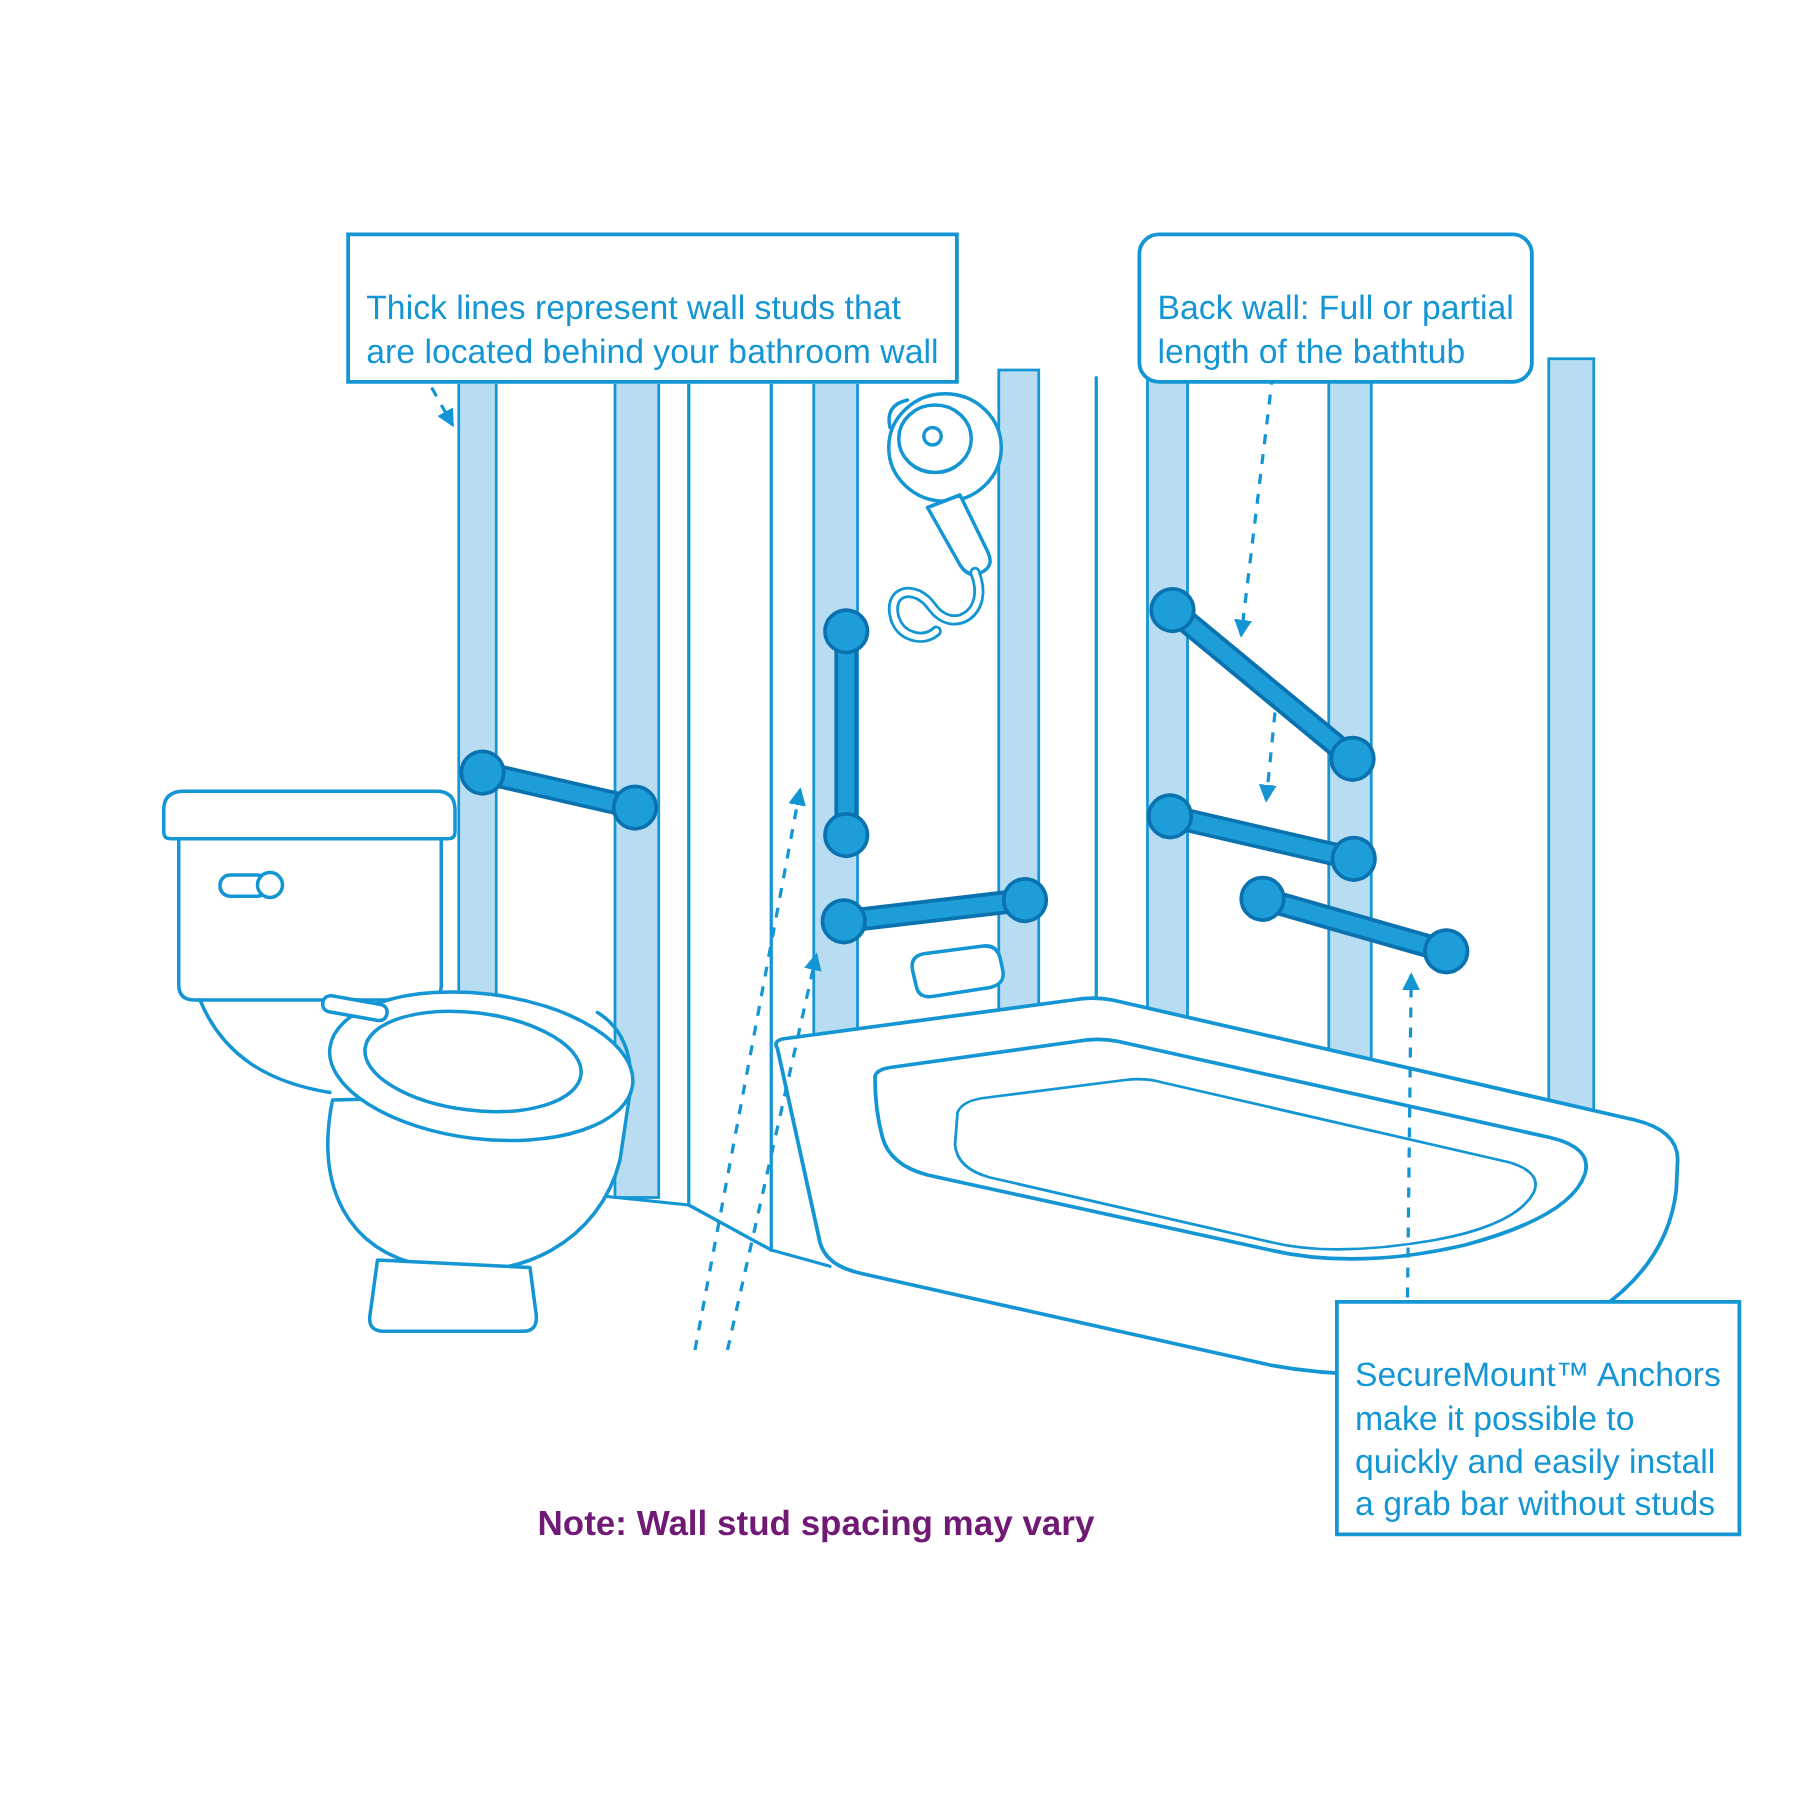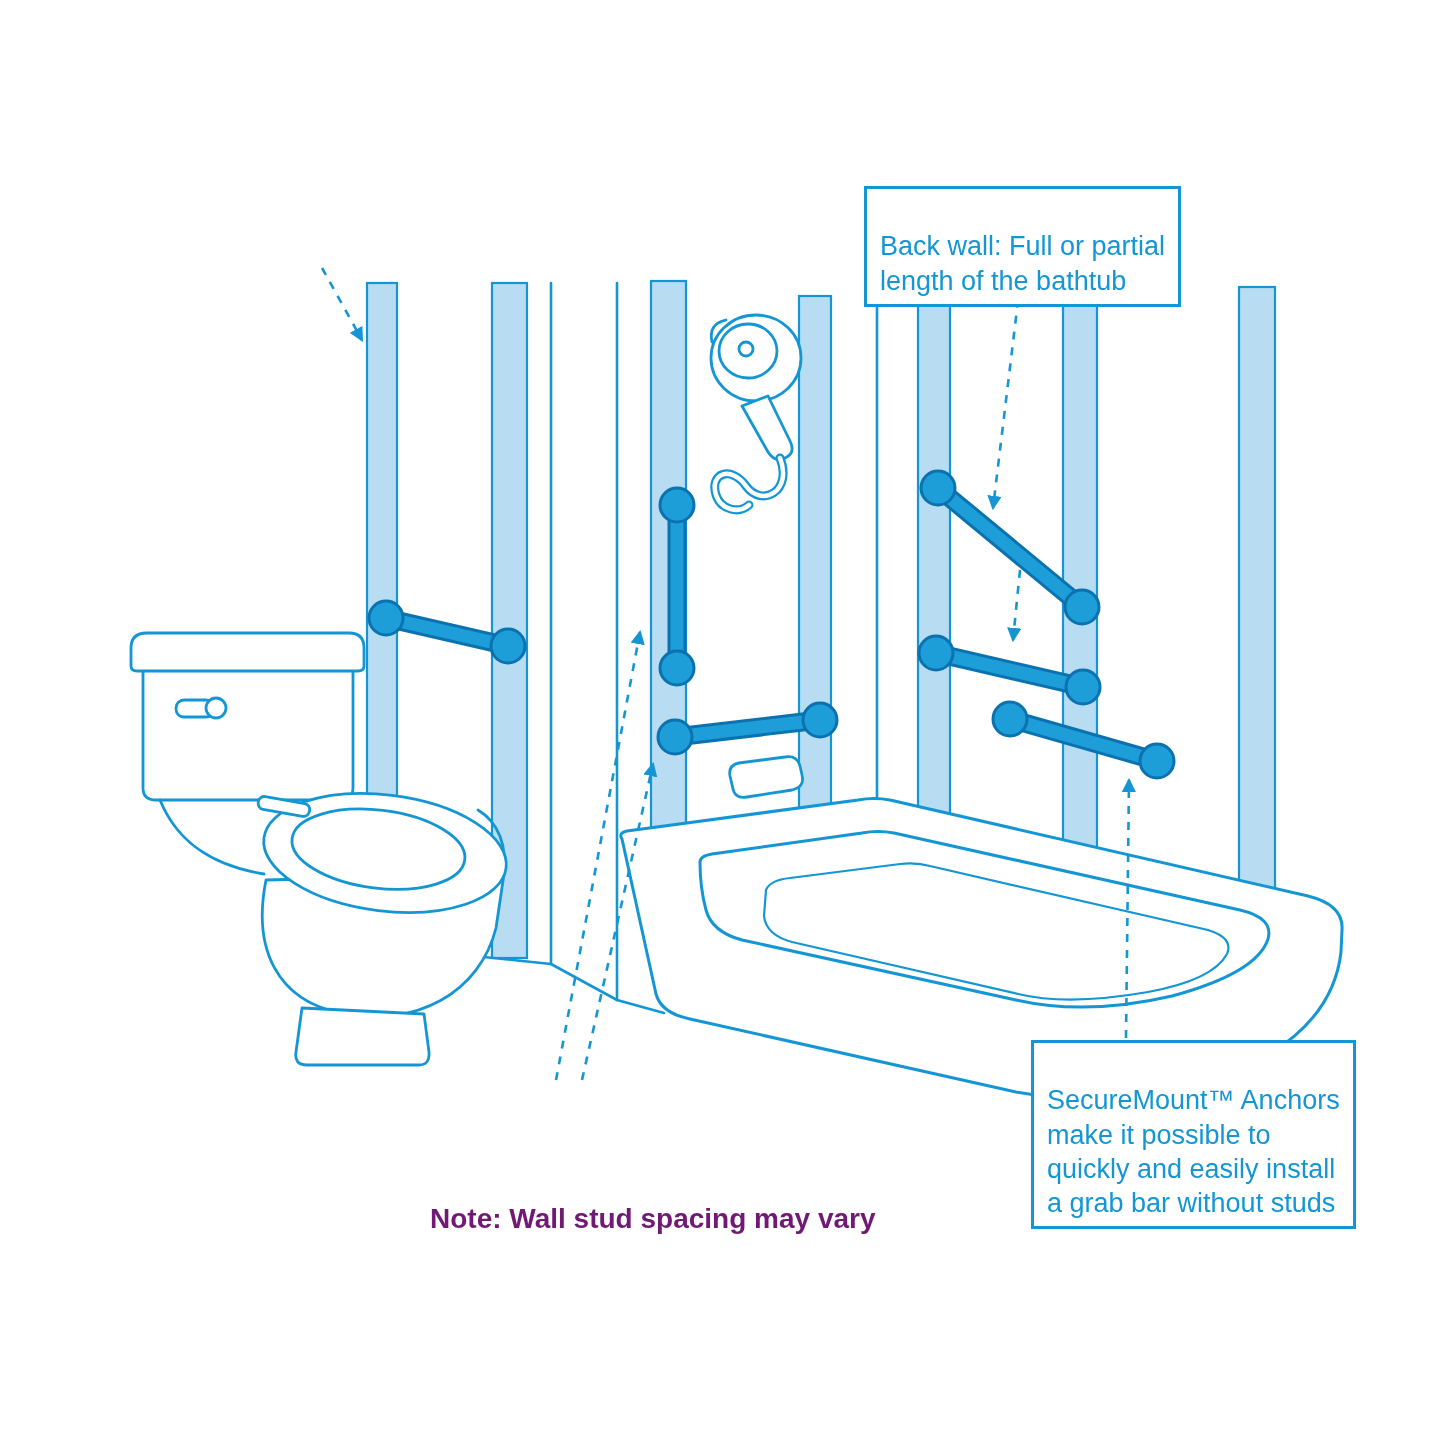--- a/index.html
+++ b/index.html
@@ -143,28 +143,32 @@
     <g stroke="#1496D4" stroke-width="2.6" fill="none" stroke-dasharray="8 8">
       <path d="M 322 268 L 362 340" marker-end="url(#ah)"></path>
       <path d="M 1022 268 L 993 508" marker-end="url(#ah)"></path>
       <path d="M 1020 570 L 1013 640" marker-end="url(#ah)"></path>
       <path d="M 556 1080 L 640 632" marker-end="url(#ah)"></path>
       <path d="M 582 1080 L 653 764" marker-end="url(#ah)"></path>
       <path d="M 1126 1038 L 1129 780" marker-end="url(#ah)"></path>
     </g>
   </svg>
 
+  <div class="callout" style="left:277px; top:186px;">
+    <span>Thick lines represent wall studs that
+are located behind your bathroom wall</span>
+  </div>
 
-  <div class="callout" style="left:864px; top:186px;">
+  <div class="callout" style="left:910px; top:186px;border-radius:17px;">
     <span>Back wall: Full or partial
 length of the bathtub</span>
   </div>
 
 
-  <div class="callout" style="left:1031px; top:1040px;">
+  <div class="callout" style="left:1068px; top:1040px;">
     <span>SecureMount™ Anchors
 make it possible to
 quickly and easily install
 a grab bar without studs</span>
   </div>
 
   <div class="note" style="left:430px; top:1203px;">
     <span>Note: Wall stud spacing may vary</span>
   </div>
 

